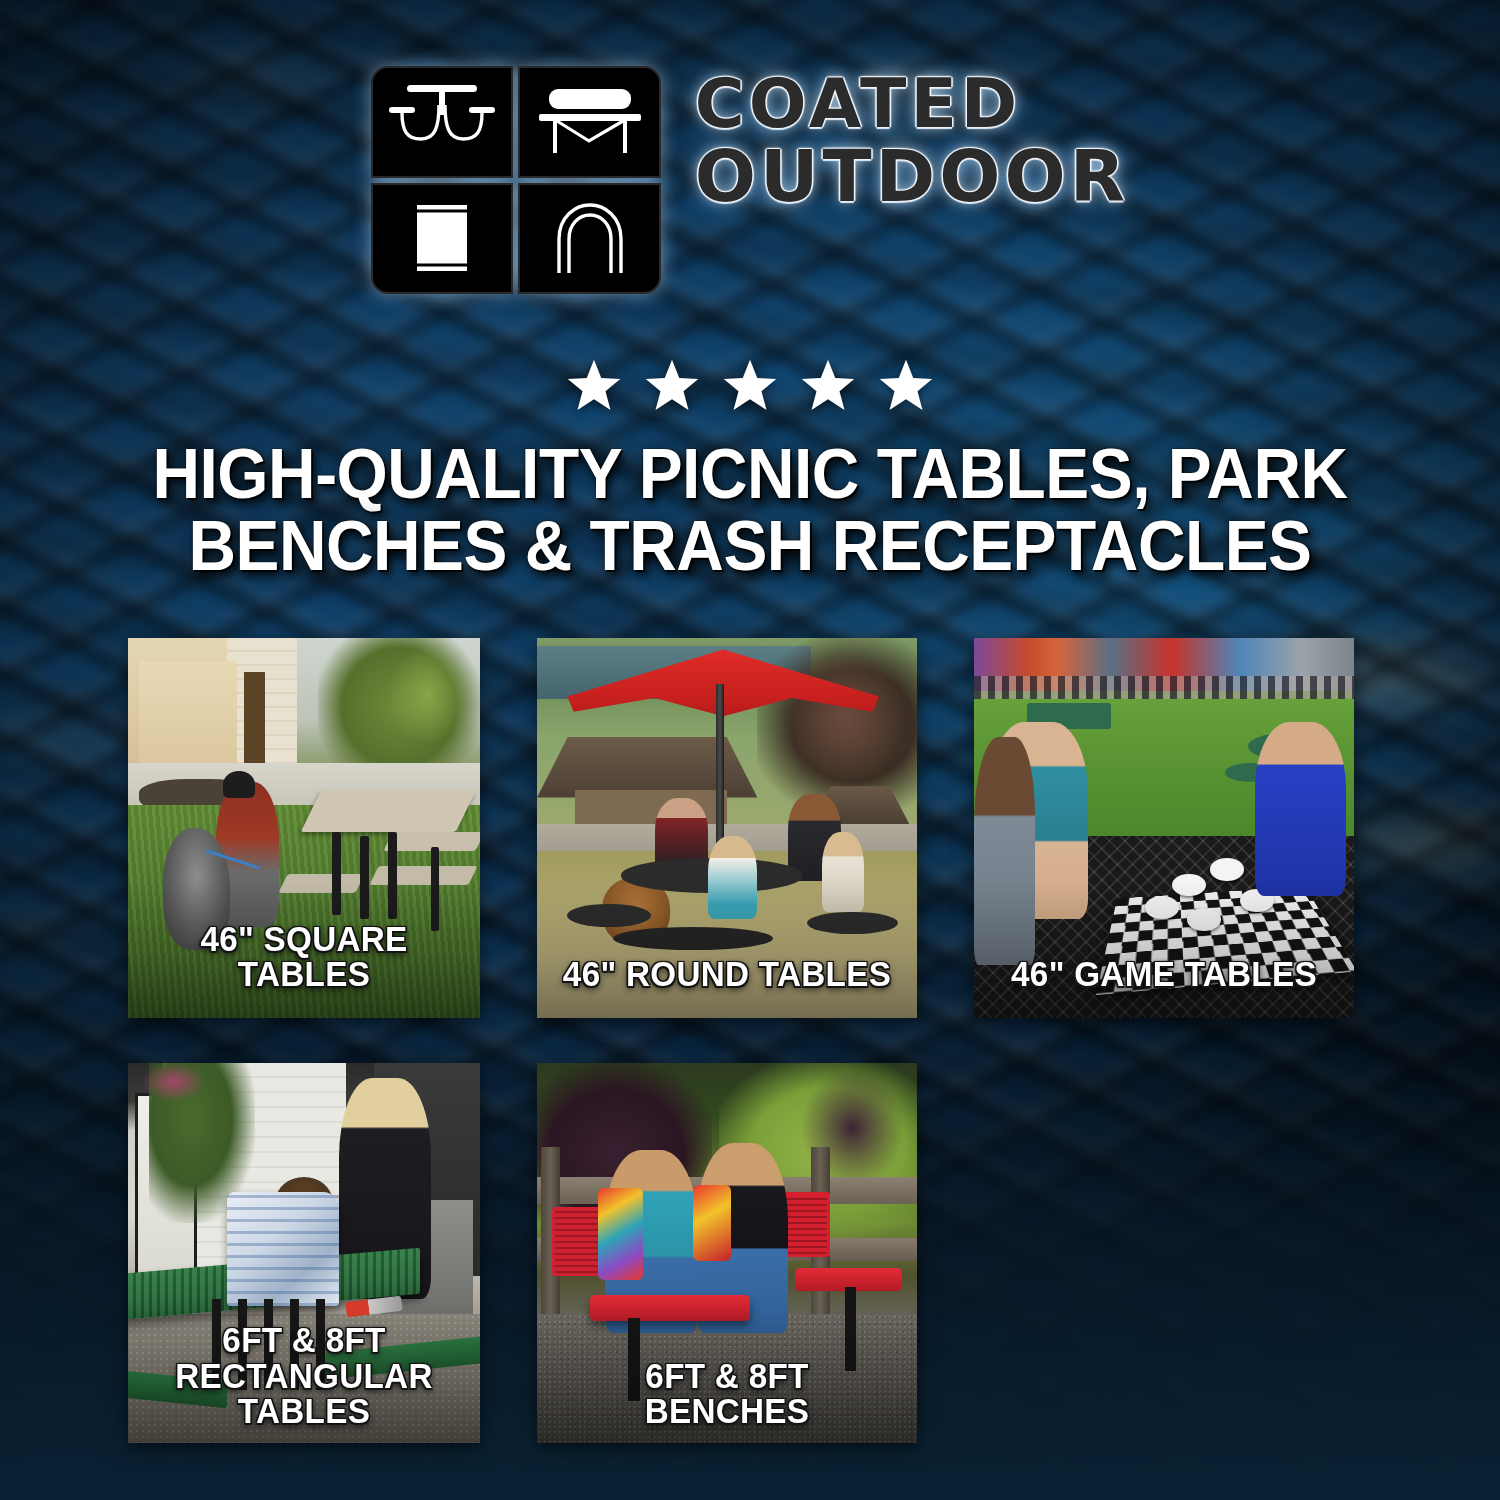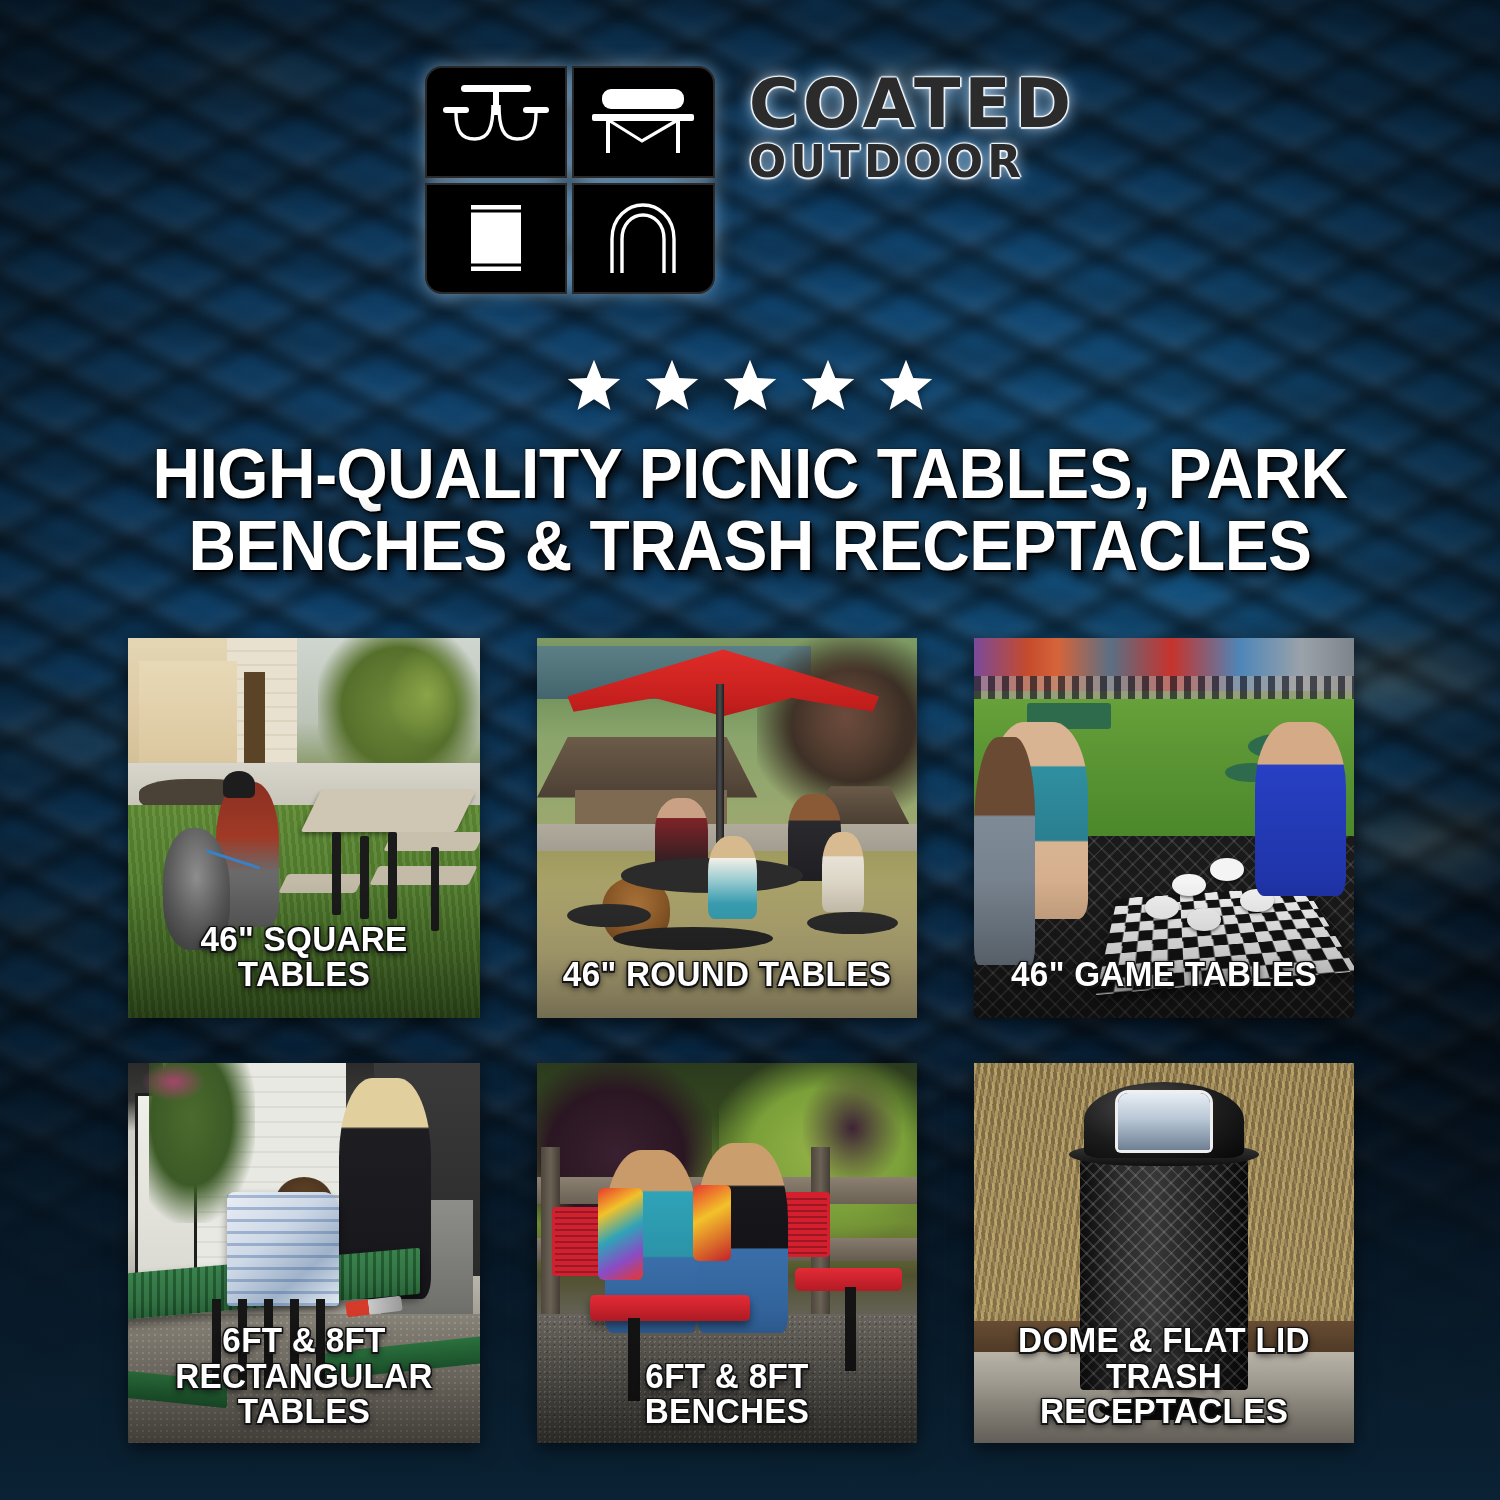--- a/index.html
+++ b/index.html
@@ -88,21 +88,21 @@
     letter-spacing:4px;
     line-height:1.0;
     text-shadow:
       0 0 2px #ffffff, 0 0 3px #eaf4ff,
       1.5px 0 1px #f2f8ff, -1.5px 0 1px #f2f8ff,
       0 1.5px 1px #dfeaf7, 0 -1.5px 1px #ffffff,
       0 0 14px rgba(200,230,255,.75), 0 0 26px rgba(150,200,245,.45);
     white-space:nowrap;
   }
   .logo-word.w1{font-size:68px;}
-  .logo-word.w2{font-size:44px;}
+  .logo-word.w2{font-size:72px;}
   .logo-word.w3{font-size:68px;}
 
   
   .stars{
     position:absolute;left:0;right:0;top:356px;
     display:flex;justify-content:center;gap:16px;
   }
   .star{
     width:62px;height:60px;color:#fff;
     filter:drop-shadow(0 2px 5px rgba(0,0,0,.55));
@@ -503,33 +503,16 @@
           <div class="lay t5-pack2"></div>
           <div class="lay t5-seat"></div>
           <div class="lay t5-legA"></div>
           <div class="lay t5-legB"></div>
           <div class="cap-shade"></div>
         </div>
         <div class="caption two">6FT &amp; 8FT
 BENCHES</div>
       </div>
 
-      <div class="tile">
-        <div class="photo">
-          <div class="lay t6-sky"></div>
-          <div class="lay t6-bluesky"></div>
-          <div class="lay t6-grass"></div>
-          <div class="lay t6-mulch"></div>
-          <div class="lay t6-walk"></div>
-          <div class="lay t6-can"></div>
-          <div class="lay t6-rim"></div>
-          <div class="lay t6-dome"></div>
-          <div class="lay t6-open"></div>
-          <div class="lay t6-base"></div>
-          <div class="cap-shade"></div>
-        </div>
-        <div class="caption two">DOME &amp; FLAT LID
-TRASH RECEPTACLES</div>
-      </div>
 
     </div>
   </div>
 </div>
 
 </body></html>

